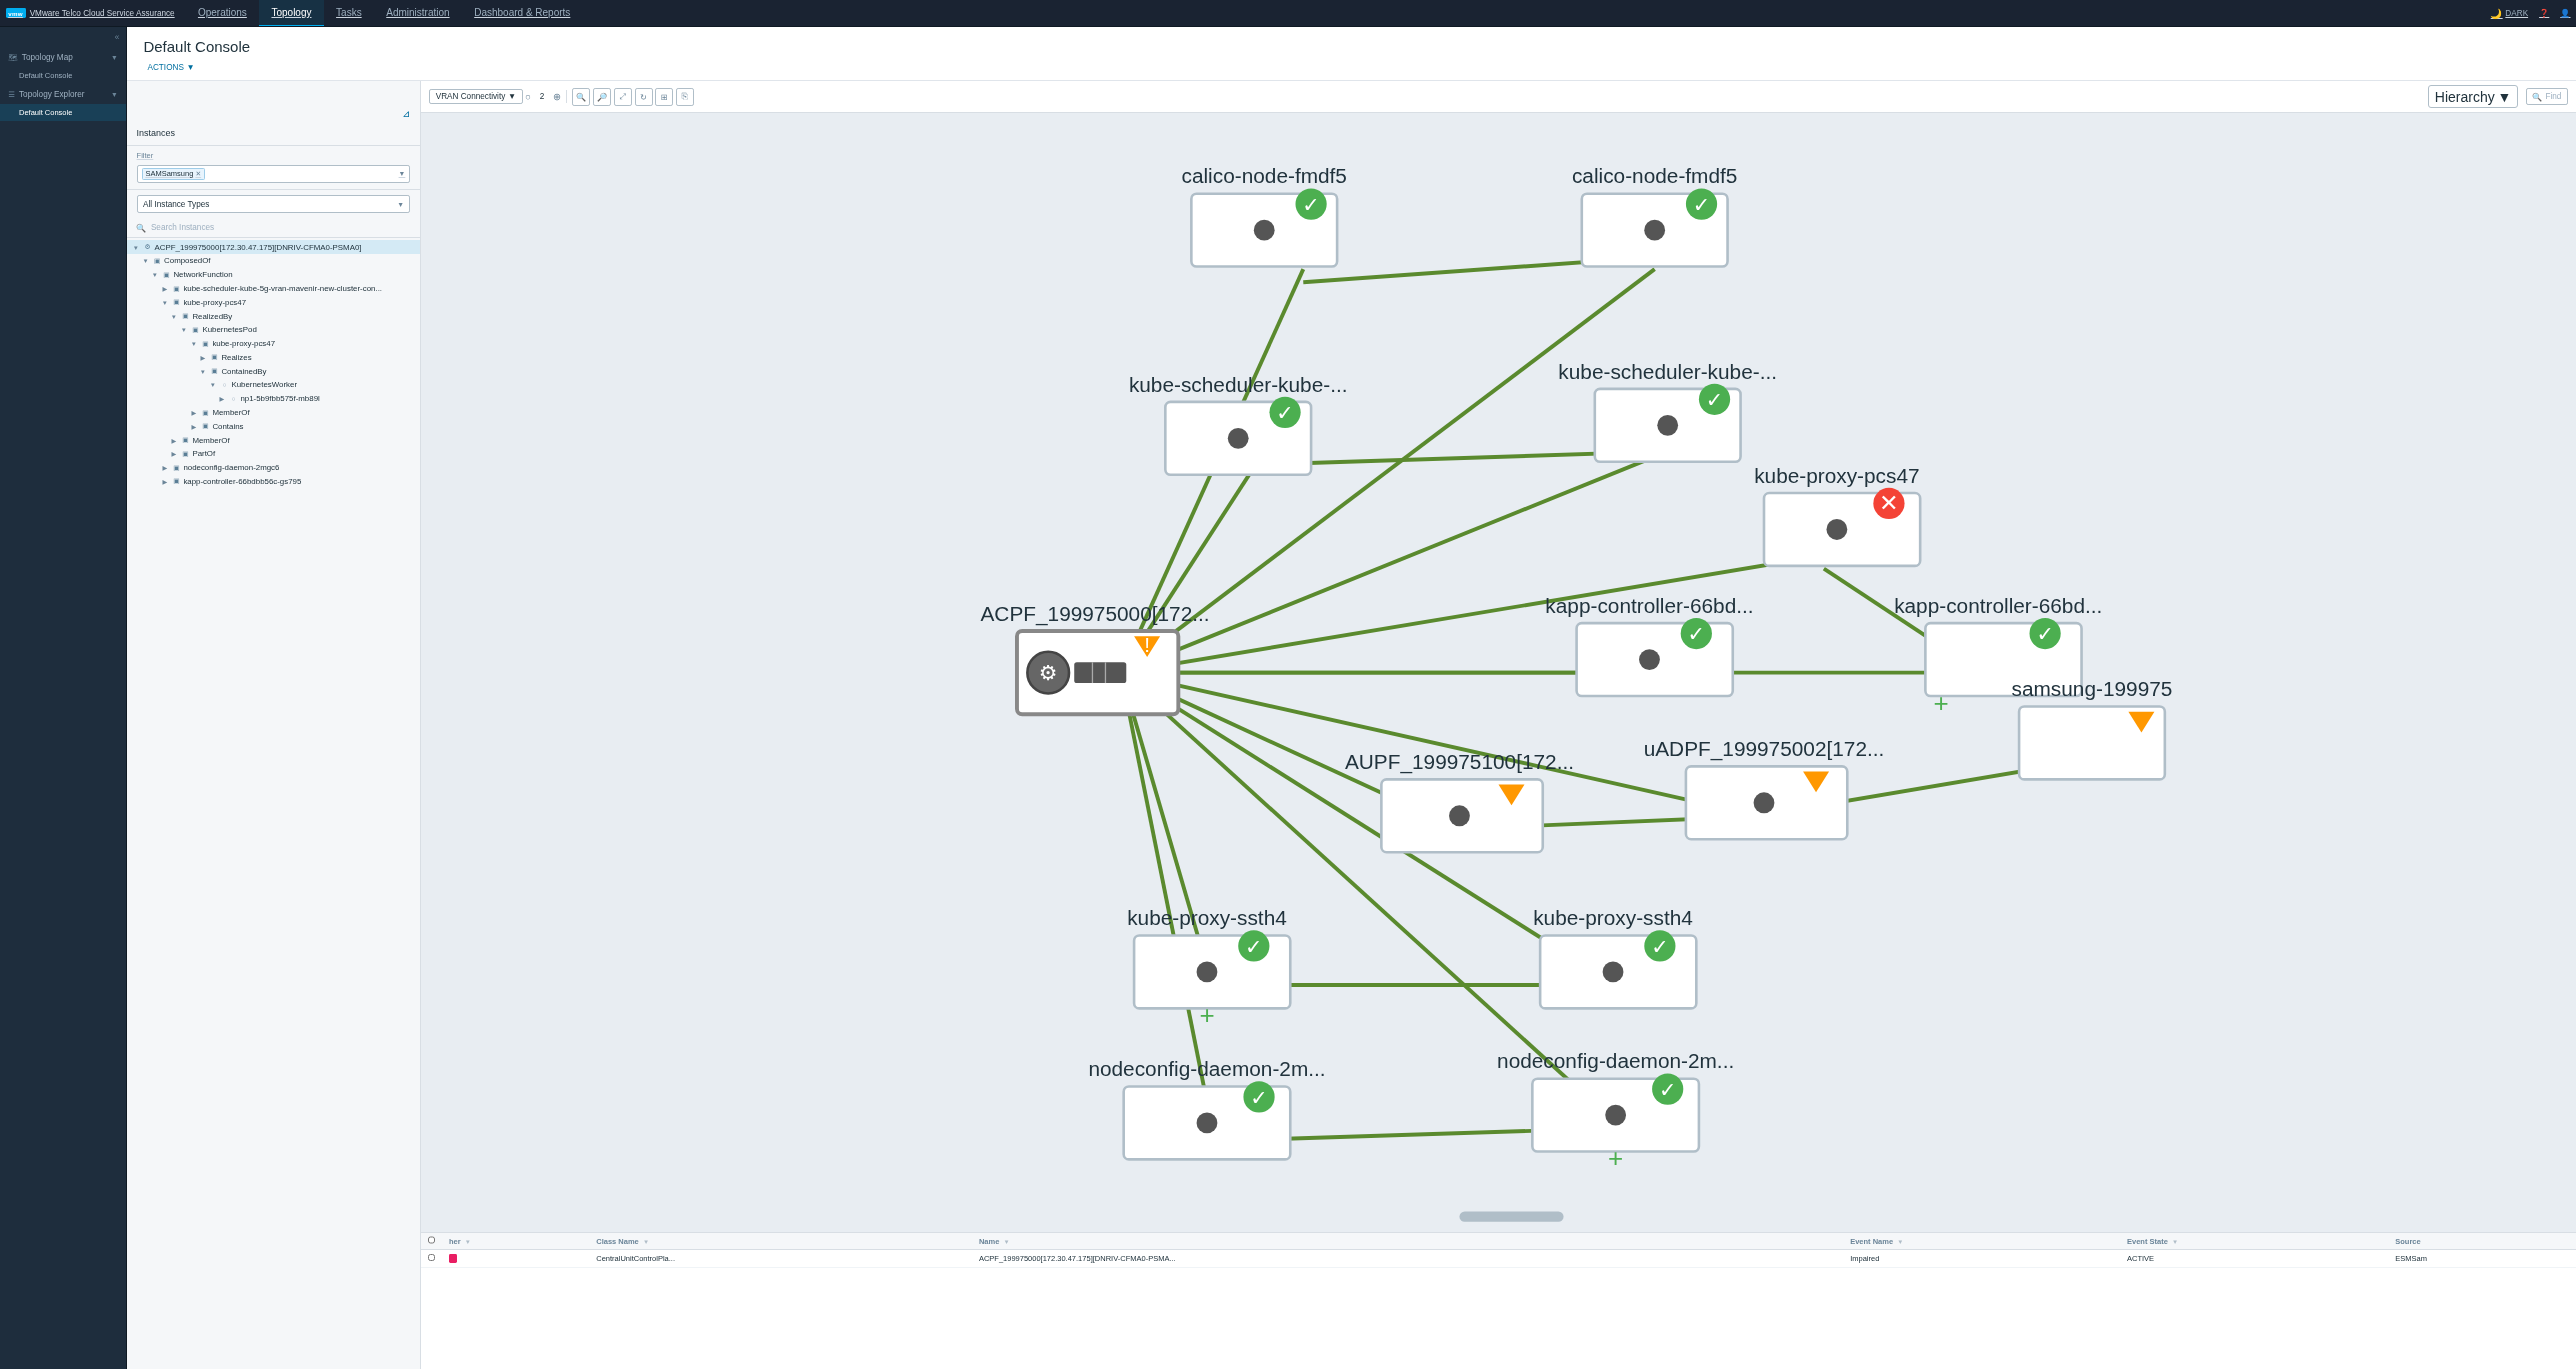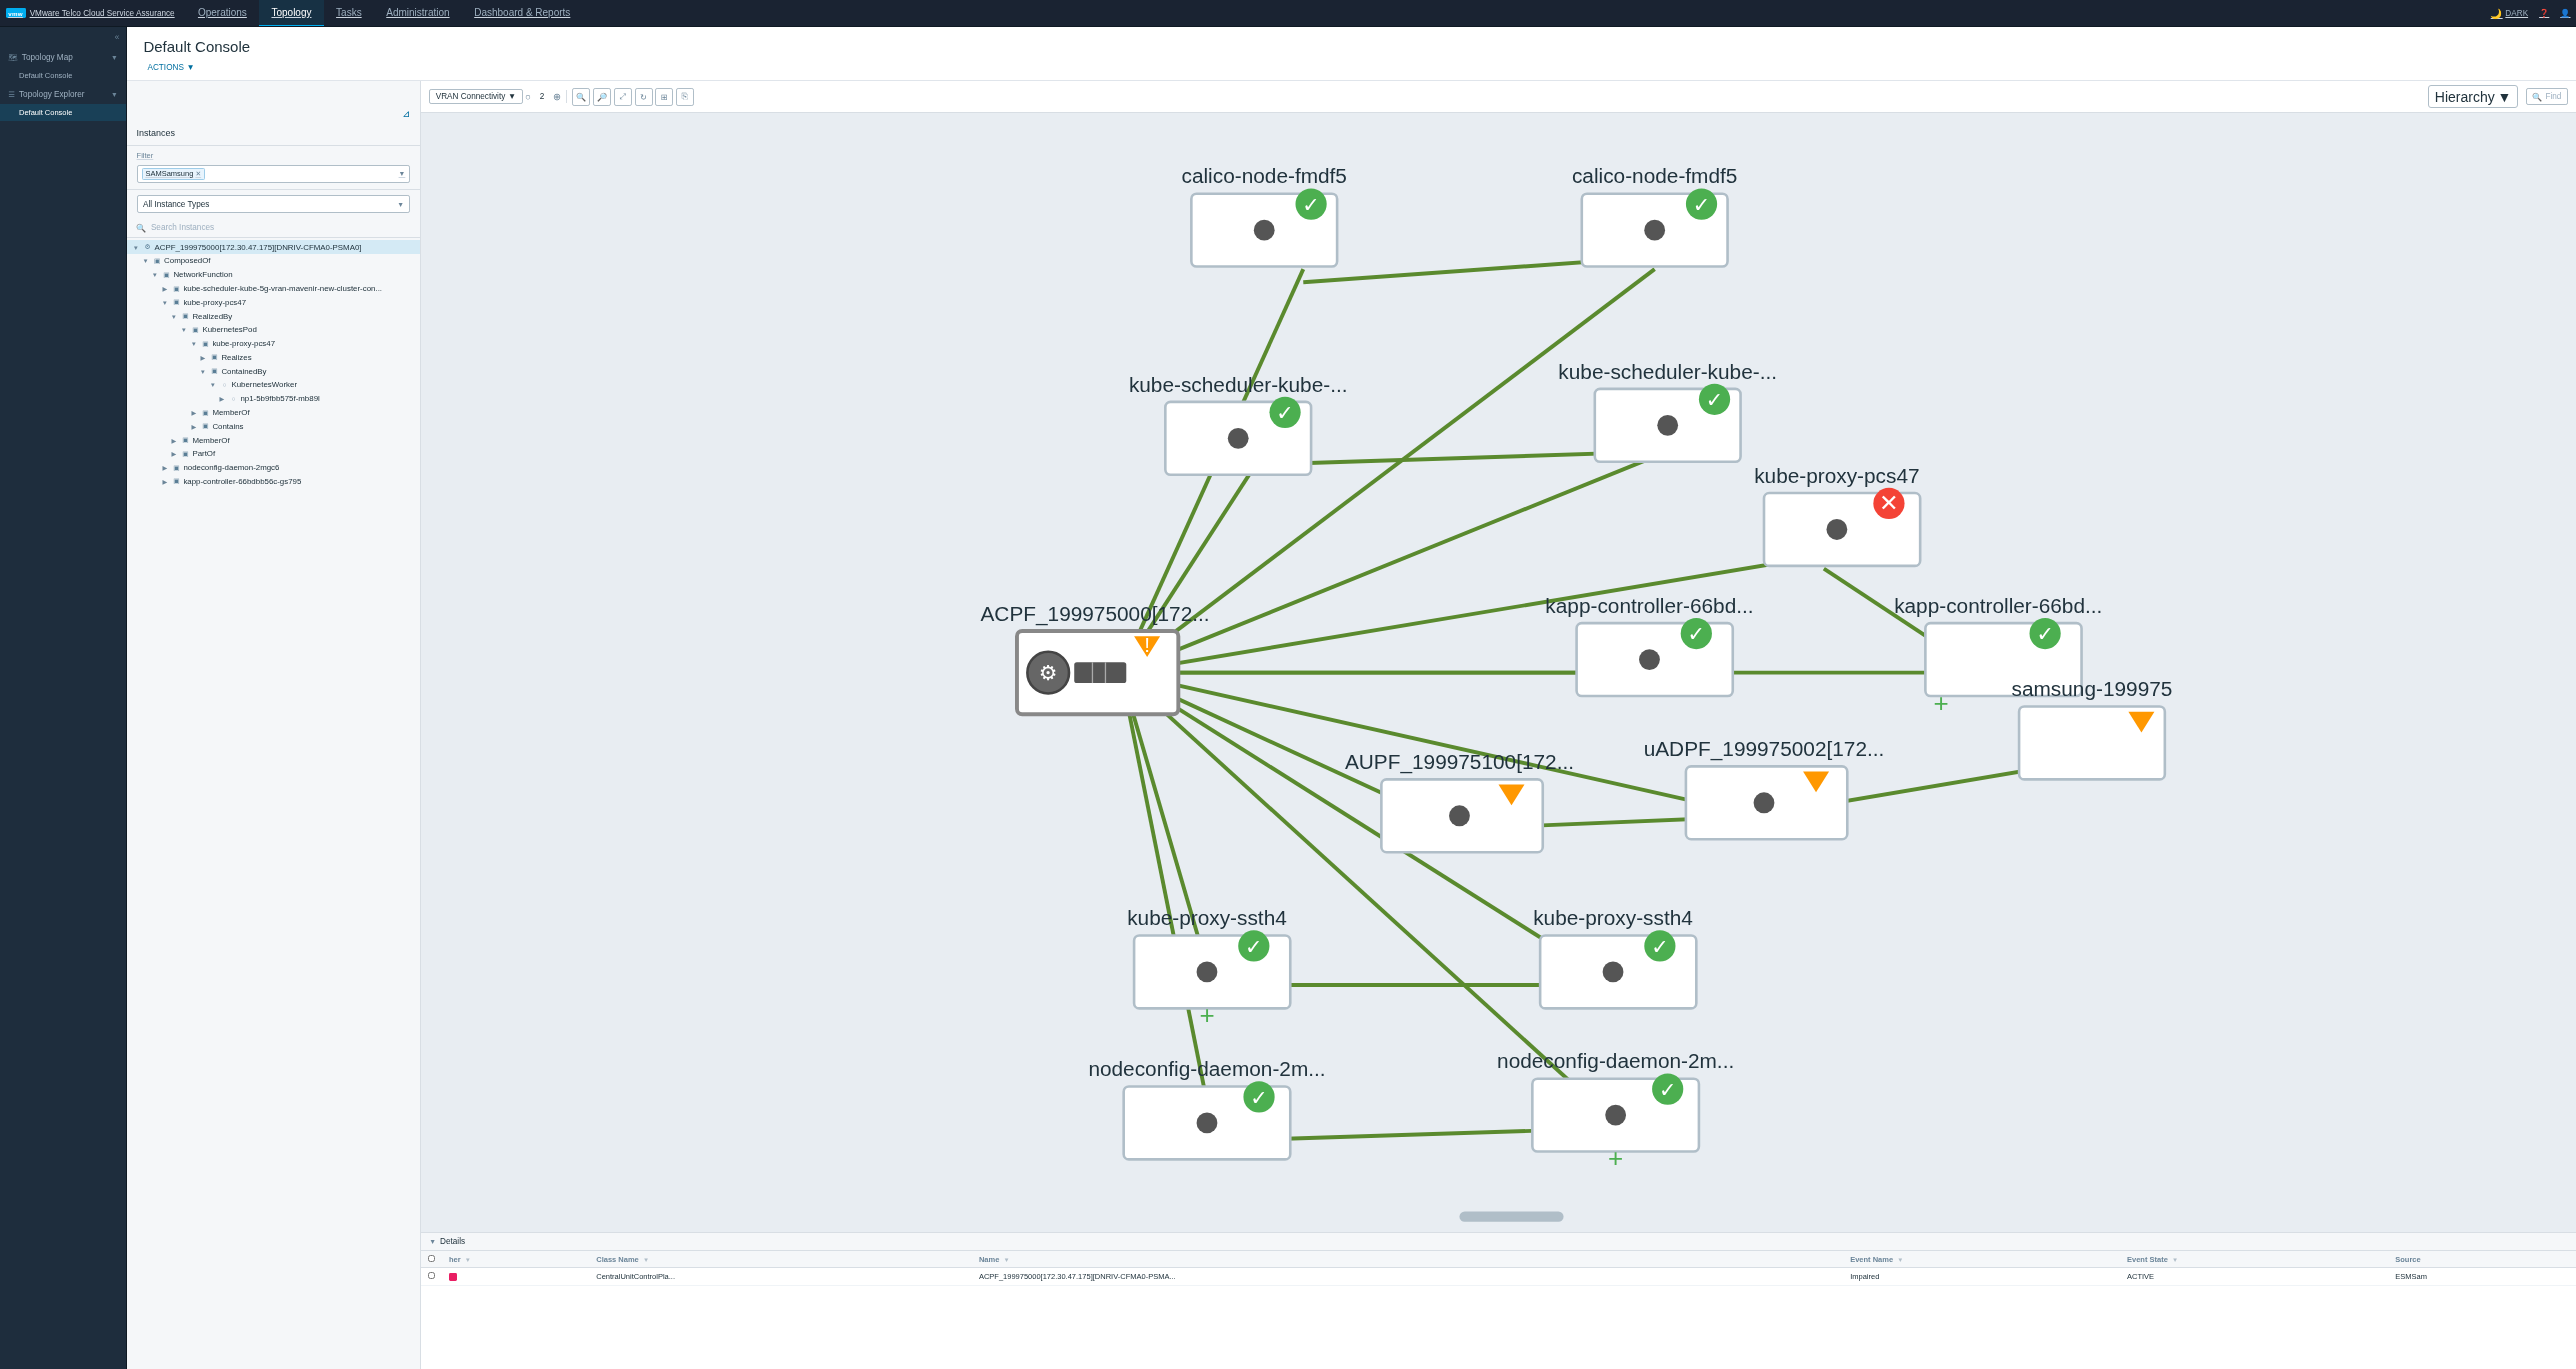--- a/index.html
+++ b/index.html
@@ -568,24 +568,20 @@
               <text x="20" y="-7" text-anchor="middle" font-size="8" fill="white">✓</text>
               <circle cx="0" cy="0" r="4" fill="#555"></circle>
               <text x="0" y="20" text-anchor="middle" font-size="10" fill="#4caf50">+</text>
             </g>
 
             <rect x="315" y="422" width="40" height="4" rx="2" fill="#b0bec8"></rect>
           </svg>
         </div>
 
         <div class="details-panel">
-          <div class="details-header">
-            <span class="details-chevron">▼</span>
-            <span class="details-title">Details</span>
-          </div>
 
 
           <div class="details-table">
             <table>
               <thead>
                 <tr>
                   <th class="checkbox-col">
                     <input type="checkbox" style="">
                   </th>
                   <th>

